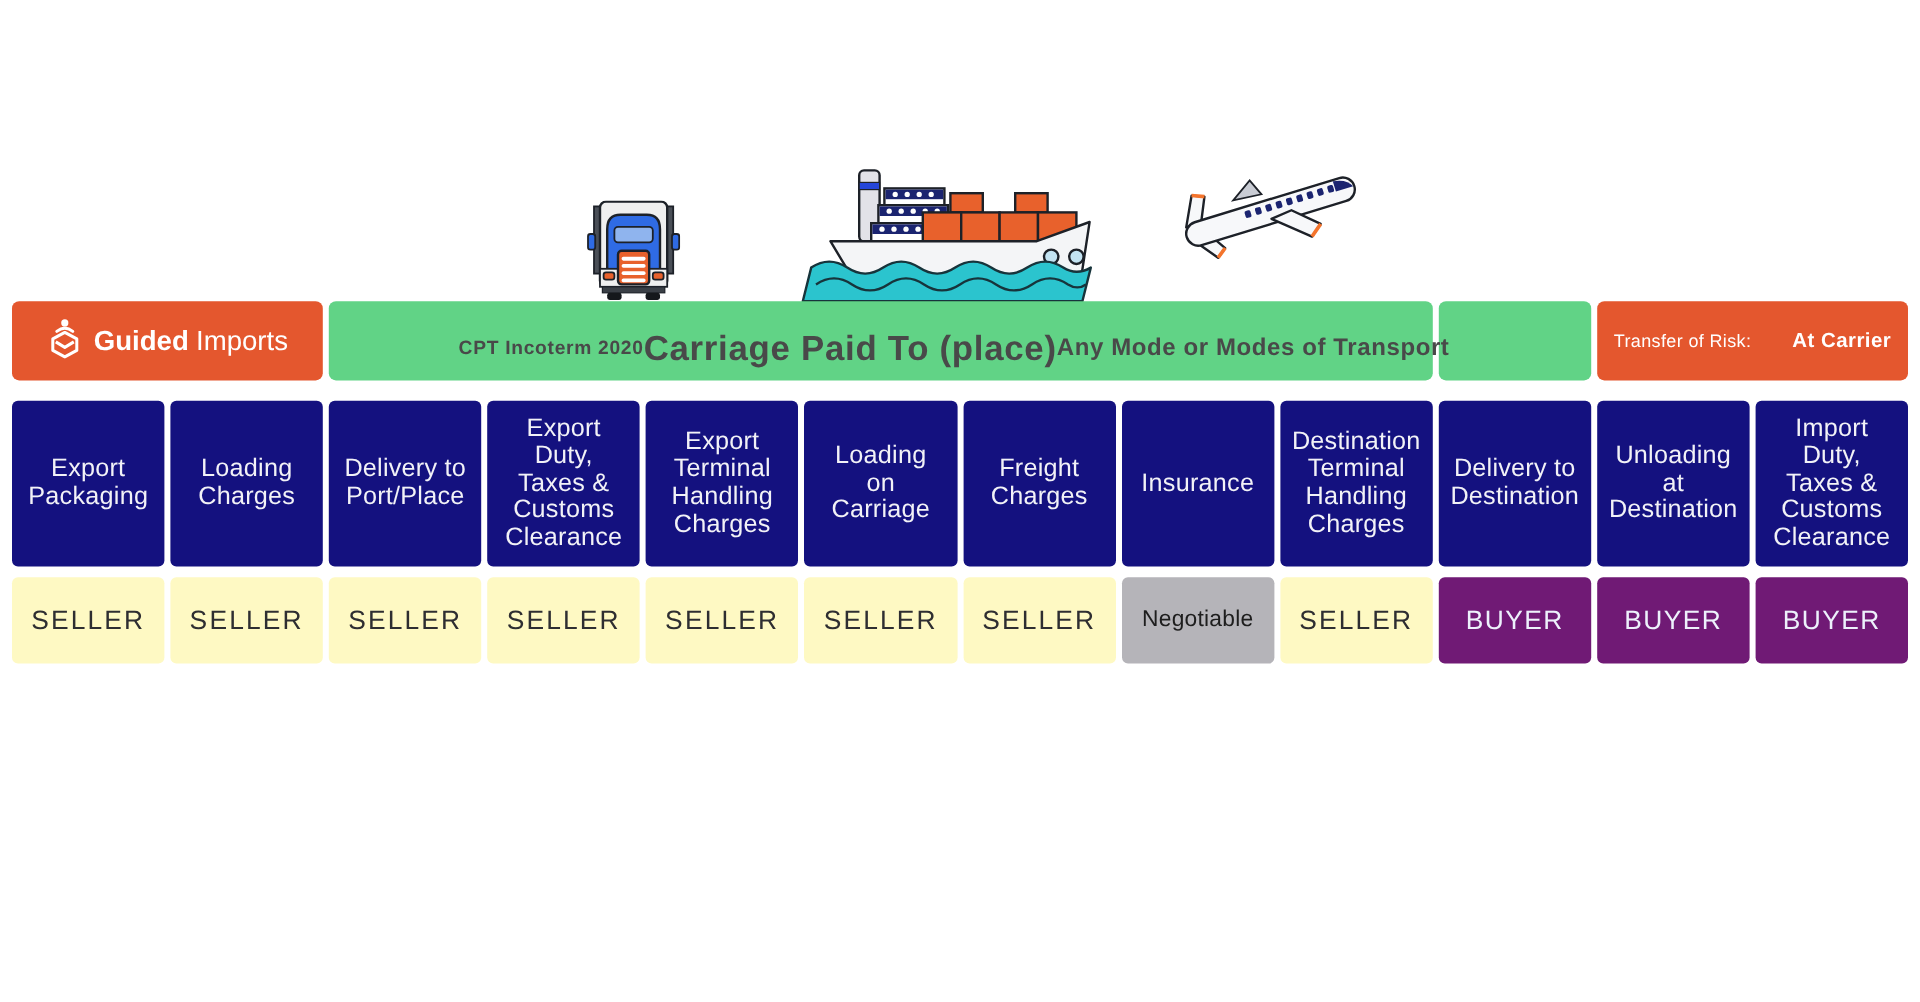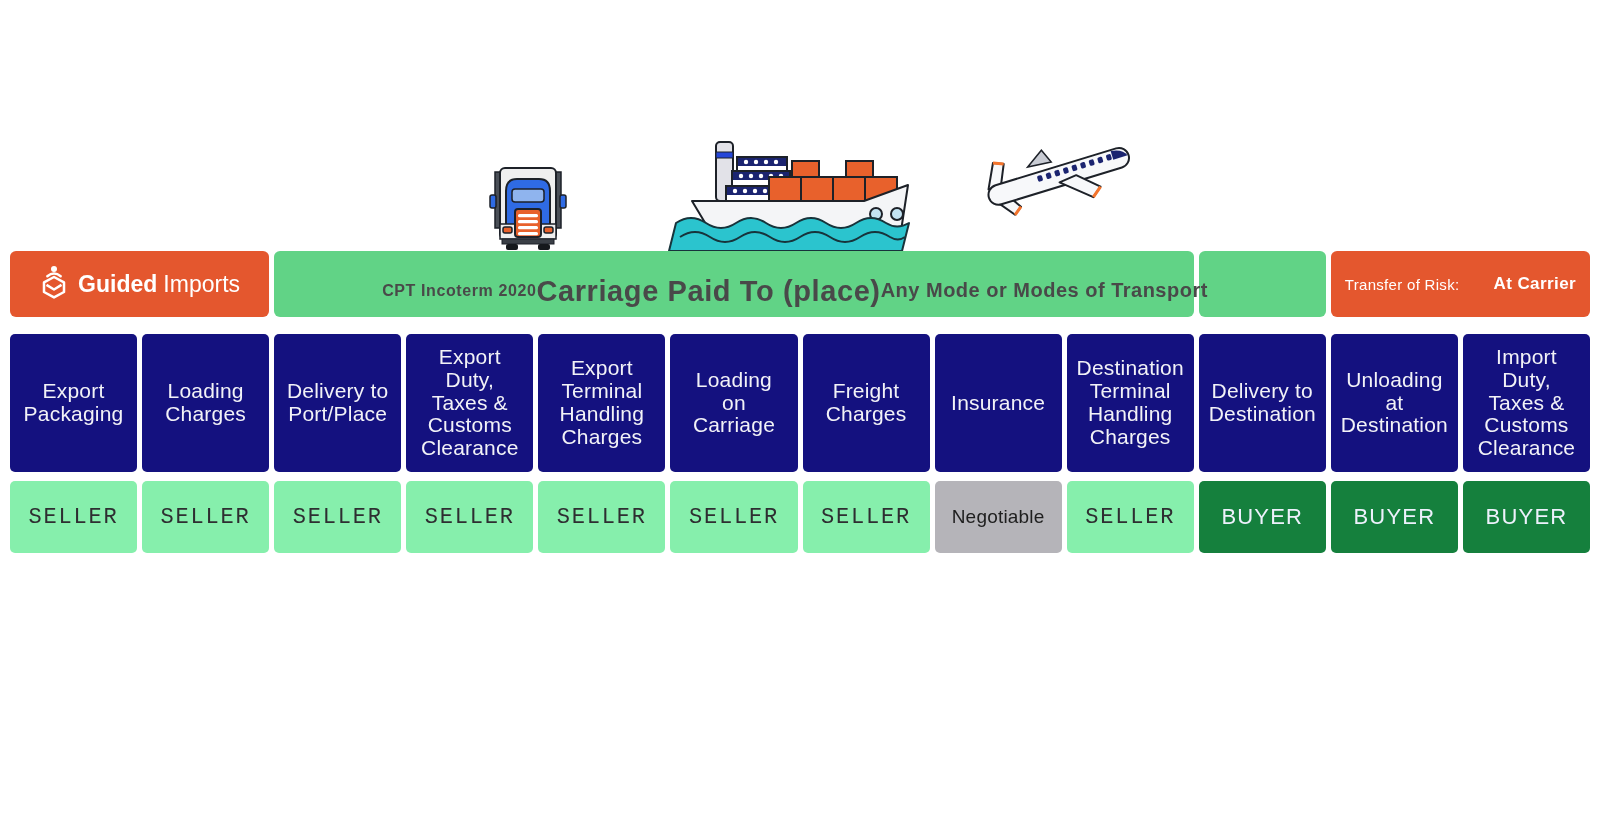--- a/index.html
+++ b/index.html
@@ -36,23 +36,23 @@
   .banner-kicker{font-weight:bold;font-size:16px;letter-spacing:.6px;}
   .banner-title{font-weight:bold;font-size:29px;letter-spacing:.6px;margin:2px 0 1px 0;}
   .banner-subtitle{font-weight:bold;font-size:20px;letter-spacing:.5px;}
 
   .cost-cell{background:#14117F;border-radius:5px;color:#F2F2F7;display:flex;
              align-items:center;justify-content:center;text-align:center;
              font-size:21px;line-height:1.09;white-space:pre-line;letter-spacing:.2px;}
 
   .party-cell{border-radius:5px;display:flex;align-items:center;justify-content:center;
               font-size:22px;text-align:center;}
-  .party-seller{background:#86efac;color:#2E2E31;letter-spacing:1.8px;font-family:Liberation Mono, monospace;}
+  .party-seller{background:#fef9c3;color:#2E2E31;letter-spacing:1.8px;}
   .party-negotiable{background:#B5B4B9;color:#1E1E1E;font-size:19px;letter-spacing:.2px;}
-  .party-buyer{background:#15803d;color:#EDF1FC;letter-spacing:1.2px;}
+  .party-buyer{background:#701a75;color:#EDF1FC;letter-spacing:1.2px;}
 
   .illus{position:absolute;}
   .illus-truck{left:489px;top:167px;width:78px;height:84px;}
   .illus-ship{left:664px;top:139px;width:250px;height:116px;}
   .illus-plane{left:980px;top:134px;width:160px;height:86px;}
   .illus svg{display:block;width:100%;height:100%;}
 </style>
 </head>
 <body>
 

